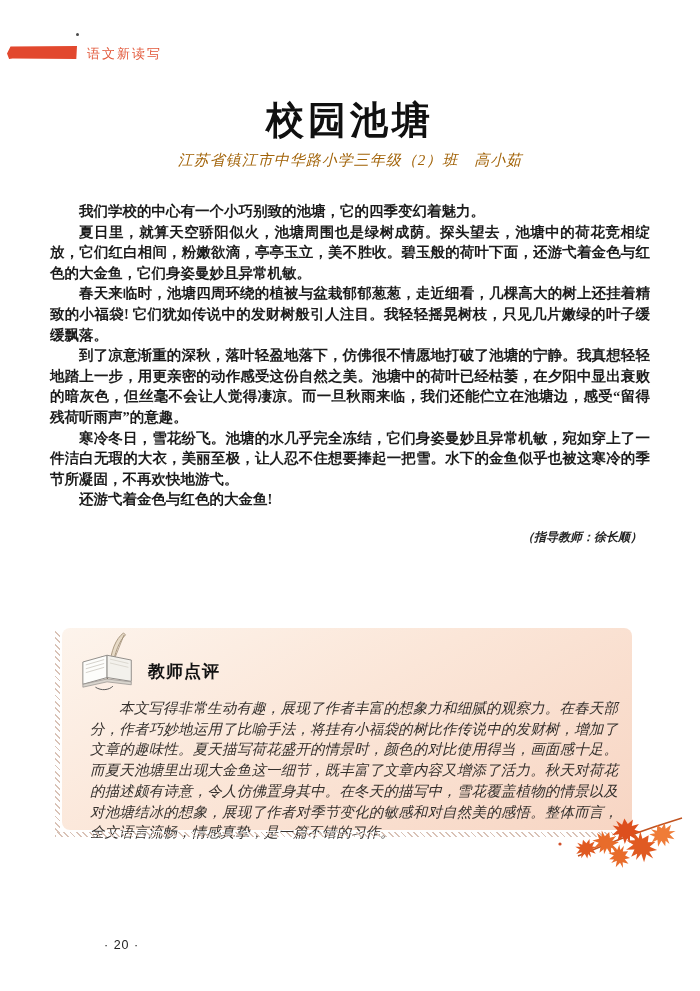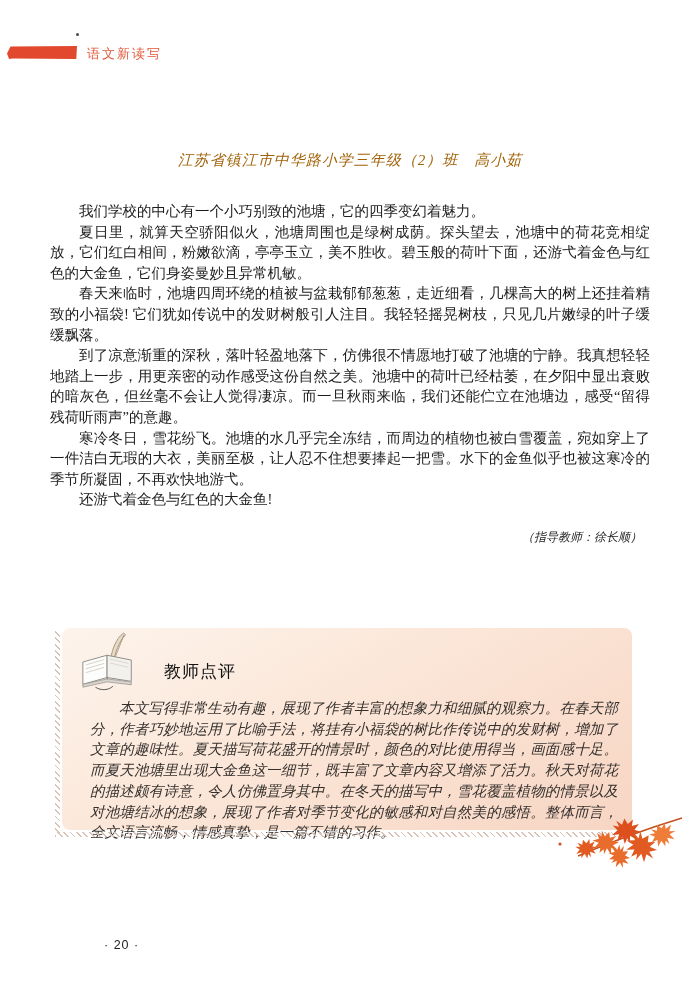--- a/index.html
+++ b/index.html
@@ -25,21 +25,21 @@
     text-align:center; font-size:38px; font-weight:bold; letter-spacing:4px; color:#101010;
   }
   .byline {
     position:absolute; top:151px; left:0; width:100%;
     text-align:center; font-size:15px; font-style:italic; color:#a16207; letter-spacing:1px;
   }
   .body-text {
     position:absolute; left:50px; top:201px; width:600px;
     font-size:14.5px; line-height:20.6px; text-align:justify; color:#1c1c1c;
   }
-  .body-text p { margin:0; text-indent:2em; }
+  .body-text p { margin:0; text-indent:2em;font-weight:bold; }
   .credit {
     text-indent:0 !important; text-align:right; margin-top:17px !important;
     padding-right:8px; font-style:italic; font-size:12px; color:#242424;
   }
   .comment-box {
     position:absolute; left:62px; top:628px; width:570px; height:202px;
     border-radius:8px;
     background:linear-gradient(150deg, #fdf4ec 0%, #fbe6d8 45%, #f7d5c3 100%);
   }
   .comment-box::before {
@@ -48,22 +48,22 @@
   }
   .comment-box::after {
     content:""; position:absolute; left:-7px; right:12px; bottom:-7px; height:5px;
     background:repeating-linear-gradient(45deg, #d9c2b6 0 1.3px, transparent 1.3px 4.5px);
   }
   .box-header {
     position:absolute; left:16px; top:4px; height:64px;
     display:flex; align-items:center;
   }
   .box-header .label {
-    margin-left:24px; margin-top:14px; font-family:"Liberation Sans", sans-serif;
-    font-weight:normal; font-size:17px; color:#121212; letter-spacing:1px;
+    margin-left:8px; margin-top:14px; font-family:"Liberation Sans", sans-serif;
+    font-weight:bold; font-size:17px; color:#121212; letter-spacing:1px;
   }
   .comment-text {
     position:absolute; left:28px; right:14px; top:70px; margin:0;
     font-size:14.5px; line-height:20.7px; text-align:justify; text-indent:2em;
     font-style:italic; color:#34302d;
   }
   .leaves { position:absolute; left:556px; top:808px; z-index:5; }
   .page-number {
     position:absolute; left:70px; top:938px; font-size:12.5px; color:#222;
     font-family:Liberation Sans, sans-serif; letter-spacing:1px;margin-left:34px;
@@ -72,29 +72,30 @@
 </head>
 <body>
 
 <div class="page">
 
   <span class="top-dot"></span>
 
   <span class="banner"></span>
   <span class="tag">语文新读写</span>
 
+  <h1 class="title">校园池塘</h1>
 
   <div class="byline">江苏省镇江市中华路小学三年级（2）班　高小茹</div>
 
   <div class="body-text">
     <p>我们学校的中心有一个小巧别致的池塘，它的四季变幻着魅力。</p>
     <p>夏日里，就算天空骄阳似火，池塘周围也是绿树成荫。探头望去，池塘中的荷花竞相绽放，它们红白相间，粉嫩欲滴，亭亭玉立，美不胜收。碧玉般的荷叶下面，还游弋着金色与红色的大金鱼，它们身姿曼妙且异常机敏。</p>
     <p>春天来临时，池塘四周环绕的植被与盆栽郁郁葱葱，走近细看，几棵高大的树上还挂着精致的小福袋! 它们犹如传说中的发财树般引人注目。我轻轻摇晃树枝，只见几片嫩绿的叶子缓缓飘落。</p>
     <p>到了凉意渐重的深秋，落叶轻盈地落下，仿佛很不情愿地打破了池塘的宁静。我真想轻轻地踏上一步，用更亲密的动作感受这份自然之美。池塘中的荷叶已经枯萎，在夕阳中显出衰败的暗灰色，但丝毫不会让人觉得凄凉。而一旦秋雨来临，我们还能伫立在池塘边，感受“留得残荷听雨声”的意趣。</p>
-    <p>寒冷冬日，雪花纷飞。池塘的水几乎完全冻结，而周边的植物也被白雪覆盖，宛如穿上了一件洁白无瑕的大衣，美丽至极，让人忍不住想要捧起一把雪。水下的金鱼似乎也被这寒冷的季节所凝固，不再欢快地游弋。</p>
+    <p>寒冷冬日，雪花纷飞。池塘的水几乎完全冻结，它们身姿曼妙且异常机敏，宛如穿上了一件洁白无瑕的大衣，美丽至极，让人忍不住想要捧起一把雪。水下的金鱼似乎也被这寒冷的季节所凝固，不再欢快地游弋。</p>
     <p>还游弋着金色与红色的大金鱼!</p>
     <p class="credit">（指导教师：徐长顺）</p>
   </div>
 
   <div class="comment-box">
     <div class="box-header">
       <span>
         <svg width="62" height="64" viewBox="0 0 64 64">
 
           <path d="M47,2 C39,8 34,20 32.5,38 L35.5,39 C37.5,22 43,10 49,4 Z" fill="#e7dac6" stroke="#a8977f" stroke-width="1"></path>

